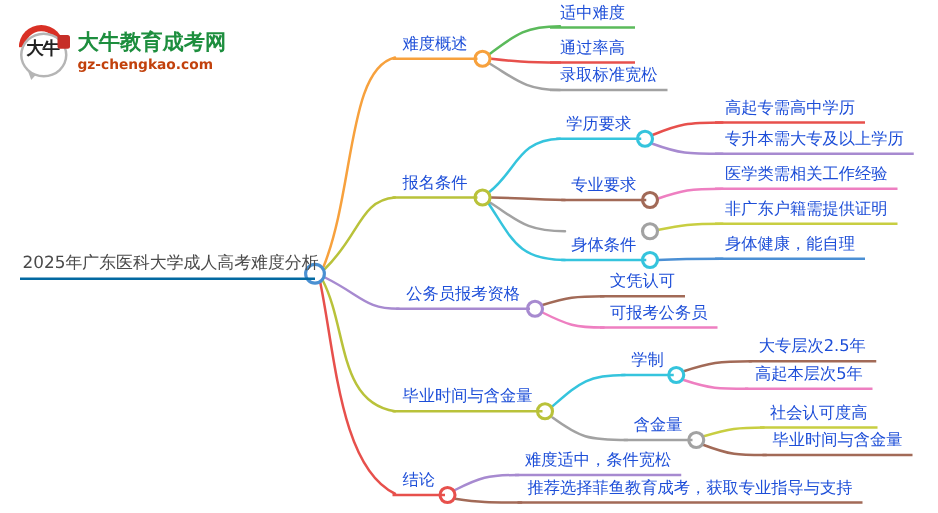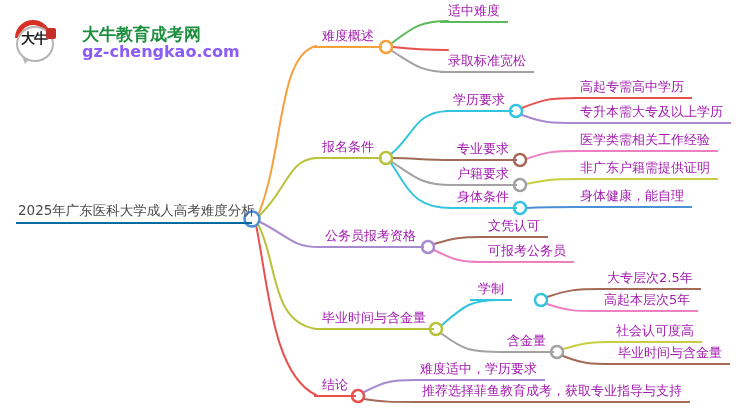--- a/index.html
+++ b/index.html
@@ -2,21 +2,21 @@
 <html><head>
 <meta charset="utf-8">
 <style>
   html,body{margin:0;padding:0;background:#fff;}
   #stage{
     position:relative;width:750px;height:410px;background:#ffffff;overflow:hidden;
     font-family:"DejaVu Sans","Liberation Sans",sans-serif;
   }
   #edges{position:absolute;left:0;top:0;width:750px;height:410px;}
   .label{
-    position:absolute;white-space:nowrap;color:#a21caf;font-size:13px;
+    position:absolute;white-space:nowrap;color:#1d4ed8;font-size:13px;
     line-height:17px;padding:0 8px 2px 8px;border-bottom:2px solid #999;
   }
   .root-label{
     position:absolute;white-space:nowrap;color:#4a4a4a;font-size:13.5px;
     line-height:17px;padding:0 2px 3px 2px;border-bottom:2px solid #0369a1;
   }
   
   .logo{position:absolute;left:14px;top:18px;display:flex;align-items:center;}
   .logo-badge{position:relative;width:44px;height:46px;}
   .logo-bubble{
@@ -34,23 +34,23 @@
     border-radius:20px 20px 0 0;box-sizing:border-box;
   }
   .logo-chars{
     position:absolute;left:4px;top:12px;width:32px;text-align:center;
     font-size:14px;font-weight:bold;color:#222;letter-spacing:-1px;
   }
   .logo-seal{
     position:absolute;left:32px;top:10px;width:10px;height:11px;
     background:#c62f28;border-radius:2px;
   }
-  .logo-text{margin-left:24px;}
+  .logo-text{margin-left:4px;}
   .logo-name{color:#1d8e3e;font-weight:bold;font-size:17px;line-height:20px;}
-  .logo-url{color:#8b5cf6;font-weight:bold;font-size:16px;line-height:15px;text-align:right;}
+  .logo-url{color:#c2410c;font-weight:bold;font-size:11px;line-height:15px;}
 </style>
 </head>
 <body>
 
 <div id="stage">
 
   <svg id="edges" viewBox="0 0 750 410">
     <g fill="none" stroke-width="2" stroke-linecap="round">
 
       <path stroke="#f7a13d" d="M 259 213 C 284 150, 278 55, 316 46"></path>
@@ -122,41 +122,41 @@
 
   <div class="root-label" style="left:16px;top:202px;width:232px;">2025年广东医科大学成人高考难度分析</div>
 
   <div class="label" style="left:314px;top:27px;border-color:#f7a13d">难度概述</div>
   <div class="label" style="left:314px;top:138px;border-color:#b9c23a">报名条件</div>
   <div class="label" style="left:317px;top:227px;border-color:#a78ad0">公务员报考资格</div>
   <div class="label" style="left:314px;top:309px;border-color:#b9c23a">毕业时间与含金量</div>
   <div class="label" style="left:314px;top:376px;border-color:#e7504c">结论</div>
 
   <div class="label" style="left:440px;top:2px;border-color:#5bba5b">适中难度</div>
+  <div class="label" style="left:440px;top:30px;border-color:#e7504c">通过率高</div>
   <div class="label" style="left:440px;top:52px;border-color:#a2a2a2">录取标准宽松</div>
 
   <div class="label" style="left:445px;top:91px;border-color:#35c4dd">学历要求</div>
   <div class="label" style="left:449px;top:140px;border-color:#a26a57">专业要求</div>
-  <div class="label" style="left:449px;top:165px;border-color:#a2a2a2">户籍要求</div>
   <div class="label" style="left:449px;top:188px;border-color:#35c4dd">身体条件</div>
 
   <div class="label" style="left:572px;top:78px;border-color:#e7504c">高起专需高中学历</div>
   <div class="label" style="left:572px;top:103px;border-color:#a78ad0">专升本需大专及以上学历</div>
   <div class="label" style="left:572px;top:131px;border-color:#ee7fc1">医学类需相关工作经验</div>
   <div class="label" style="left:572px;top:159px;border-color:#c8ce41">非广东户籍需提供证明</div>
   <div class="label" style="left:572px;top:187px;border-color:#4b8fd4">身体健康，能自理</div>
 
   <div class="label" style="left:480px;top:217px;border-color:#a26a57">文凭认可</div>
   <div class="label" style="left:480px;top:242px;border-color:#ee7fc1">可报考公务员</div>
 
-  <div class="label" style="left:470px;top:280px;border-color:#35c4dd">学制</div>
+  <div class="label" style="left:497px;top:280px;border-color:#35c4dd">学制</div>
   <div class="label" style="left:499px;top:332px;border-color:#a2a2a2">含金量</div>
 
   <div class="label" style="left:599px;top:269px;border-color:#a26a57">大专层次2.5年</div>
   <div class="label" style="left:596px;top:291px;border-color:#ee7fc1">高起本层次5年</div>
 
   <div class="label" style="left:608px;top:322px;border-color:#c8ce41">社会认可度高</div>
   <div class="label" style="left:610px;top:344px;border-color:#a26a57">毕业时间与含金量</div>
 
-  <div class="label" style="left:412px;top:360px;border-color:#a78ad0">难度适中，学历要求</div>
+  <div class="label" style="left:412px;top:360px;border-color:#a78ad0">难度适中，条件宽松</div>
   <div class="label" style="left:414px;top:382px;border-color:#a26a57">推荐选择菲鱼教育成考，获取专业指导与支持</div>
 
 </div>
 
 </body></html>

